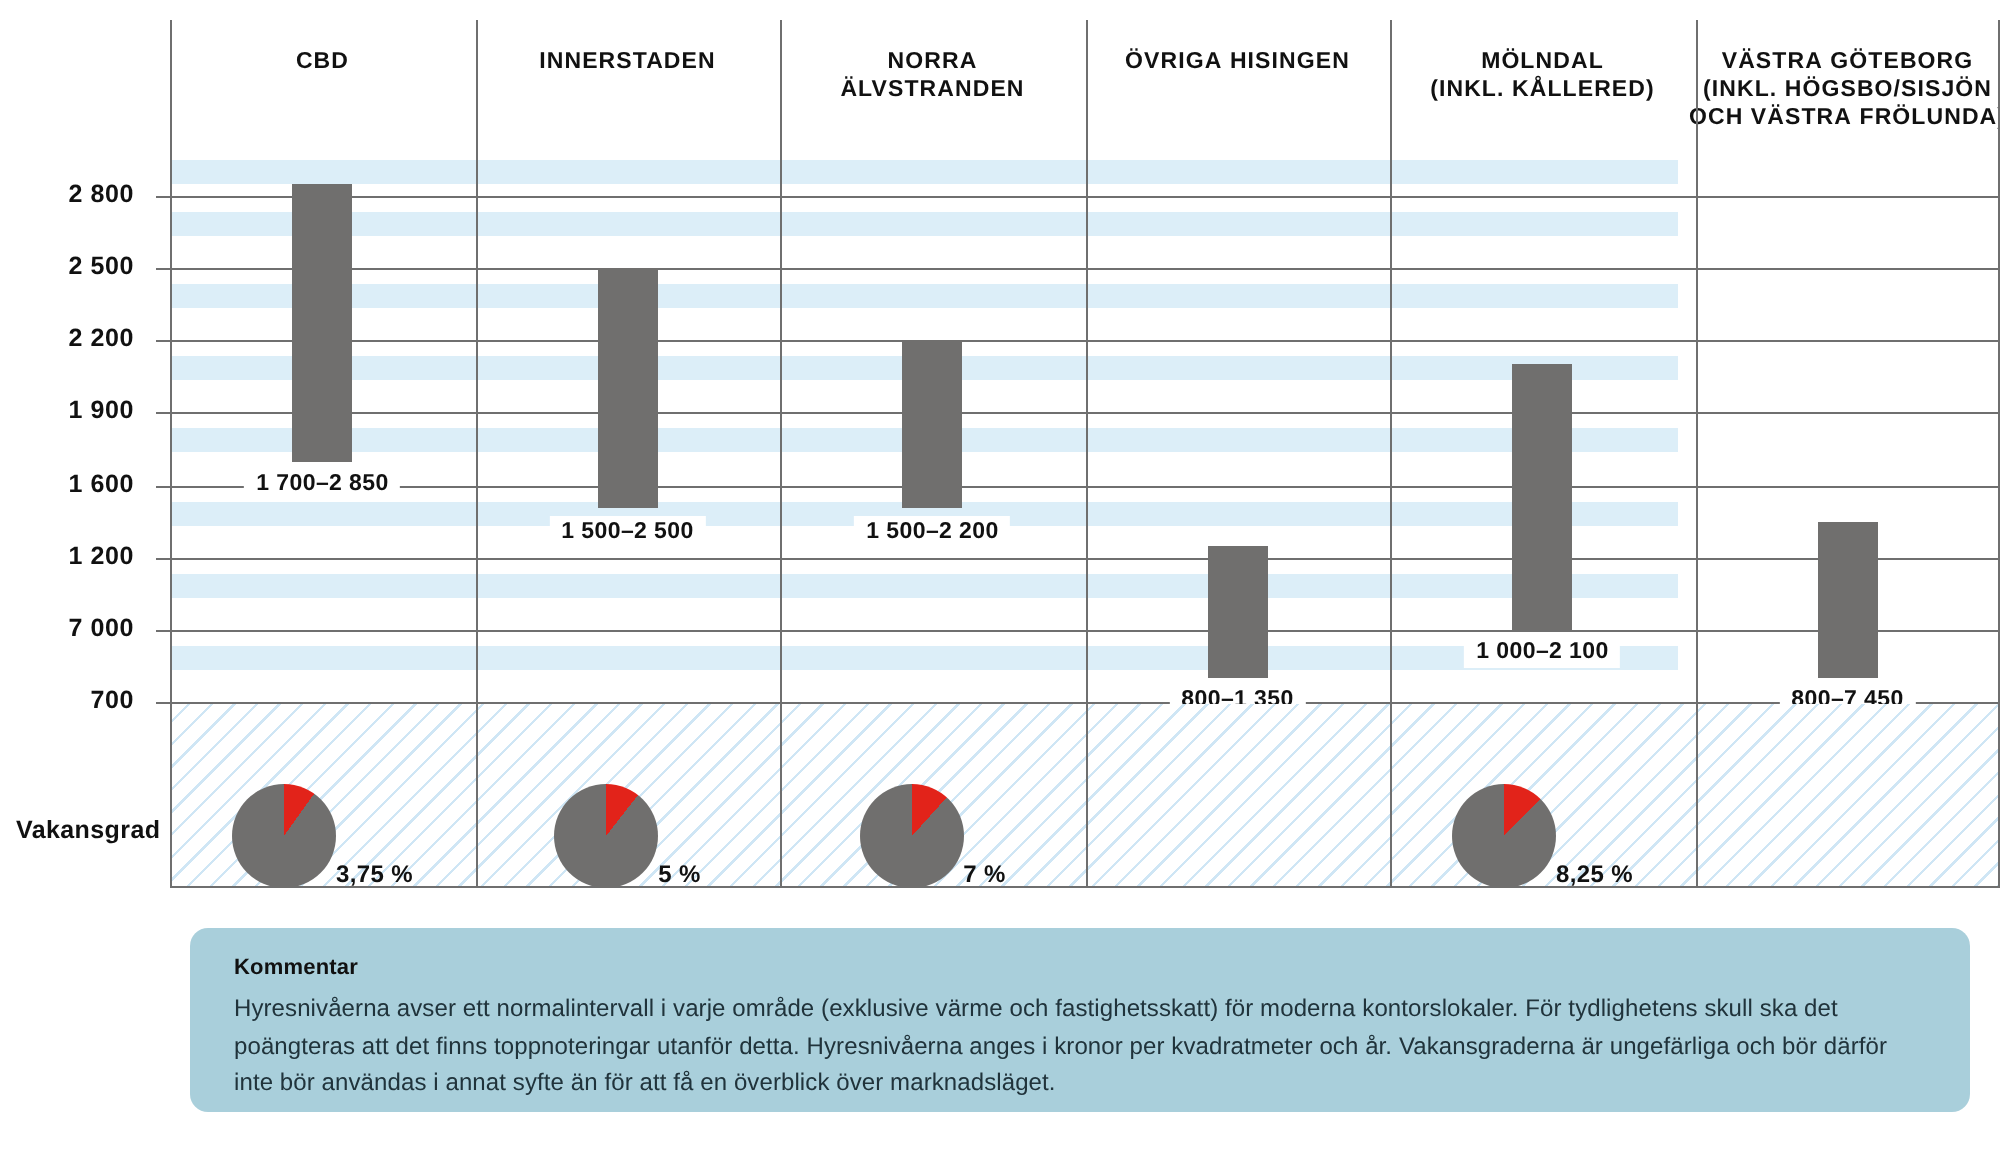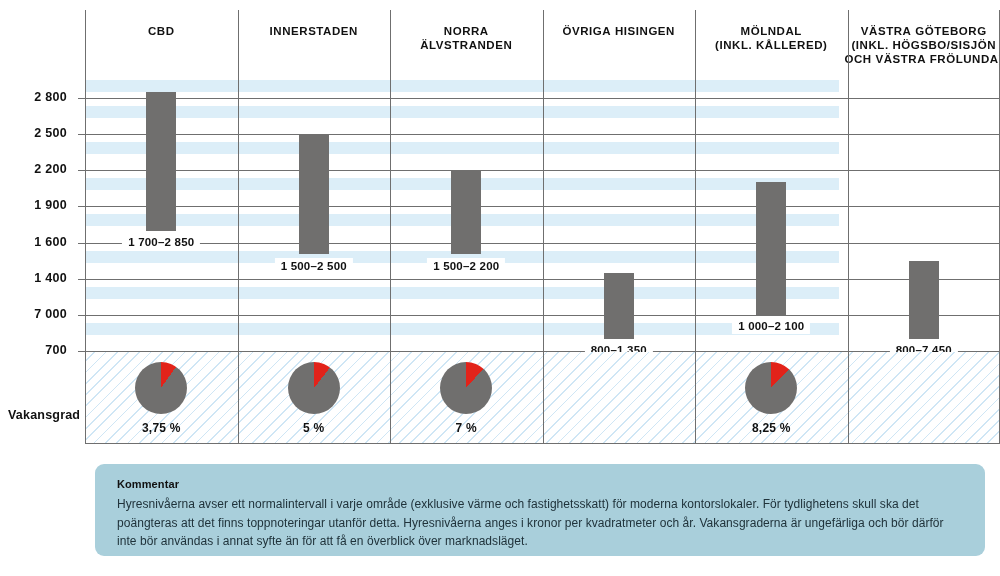--- a/index.html
+++ b/index.html
@@ -31,22 +31,22 @@
   .bar{position:absolute;background:#706f6e;}
   .barlabel{position:absolute;background:#ffffff;font-size:11.5px;font-weight:700;
             letter-spacing:.2px;color:#111;padding:2px 6px;white-space:nowrap;
             transform:translateX(-50%);text-align:center;}
 
   
   .vac{position:absolute;left:85px;top:352px;width:915px;height:92px;
        background:
          repeating-linear-gradient(-45deg,#cfe6f5 0px,#cfe6f5 1.2px,#ffffff 1.2px,#ffffff 8px);
        border-bottom:1px solid #6f6f6f;box-sizing:border-box;}
-  .vac-cell{position:absolute;top:0;height:92px;display:flex;flex-direction:column;
-            align-items:center;justify-content:center;}
+  .vac-cell{position:absolute;top:0;height:92px;display:flex;flex-direction:row;
+            align-items:flex-end;justify-content:center;}
   .pie{width:52px;height:52px;border-radius:50%;}
   .pct{margin-top:7px;font-size:12px;font-weight:700;letter-spacing:.2px;color:#111;}
   .vac-sep{position:absolute;top:0;width:1px;height:92px;background:#6f6f6f;}
   .vac-title{position:absolute;left:8px;top:408px;font-size:12.5px;font-weight:700;
              letter-spacing:.2px;color:#111;}
 
   
   .comment{position:absolute;left:95px;top:464px;width:890px;height:92px;
            background:#a9cfdb;border-radius:9px;box-sizing:border-box;
            padding:14px 22px 0 22px;}
@@ -101,21 +101,21 @@
       <div class="tickmark" style="top: 98px;"></div>
       <div class="ylabel" style="top: 90px; left: -78px;">2 200</div>
       <div class="gridline" style="top: 134px;"></div>
       <div class="tickmark" style="top: 134px;"></div>
       <div class="ylabel" style="top: 126px; left: -78px;">1 900</div>
       <div class="gridline" style="top: 171px;"></div>
       <div class="tickmark" style="top: 171px;"></div>
       <div class="ylabel" style="top: 163px; left: -78px;">1 600</div>
       <div class="gridline" style="top: 207px;"></div>
       <div class="tickmark" style="top: 207px;"></div>
-      <div class="ylabel" style="top: 199px; left: -78px;">1 400</div>
+      <div class="ylabel" style="top: 199px; left: -78px;">1 200</div>
       <div class="gridline" style="top: 243px;"></div>
       <div class="tickmark" style="top: 243px;"></div>
       <div class="ylabel" style="top: 235px; left: -78px;">7 000</div>
       <div class="gridline" style="top: 279px;"></div>
       <div class="tickmark" style="top: 279px;"></div>
       <div class="ylabel" style="top: 271px; left: -78px;">700</div>
       <div class="vline" style="left: 153px;"></div>
       <div class="vline" style="left: 305px;"></div>
       <div class="vline" style="left: 458px;"></div>
       <div class="vline" style="left: 610px;"></div>

